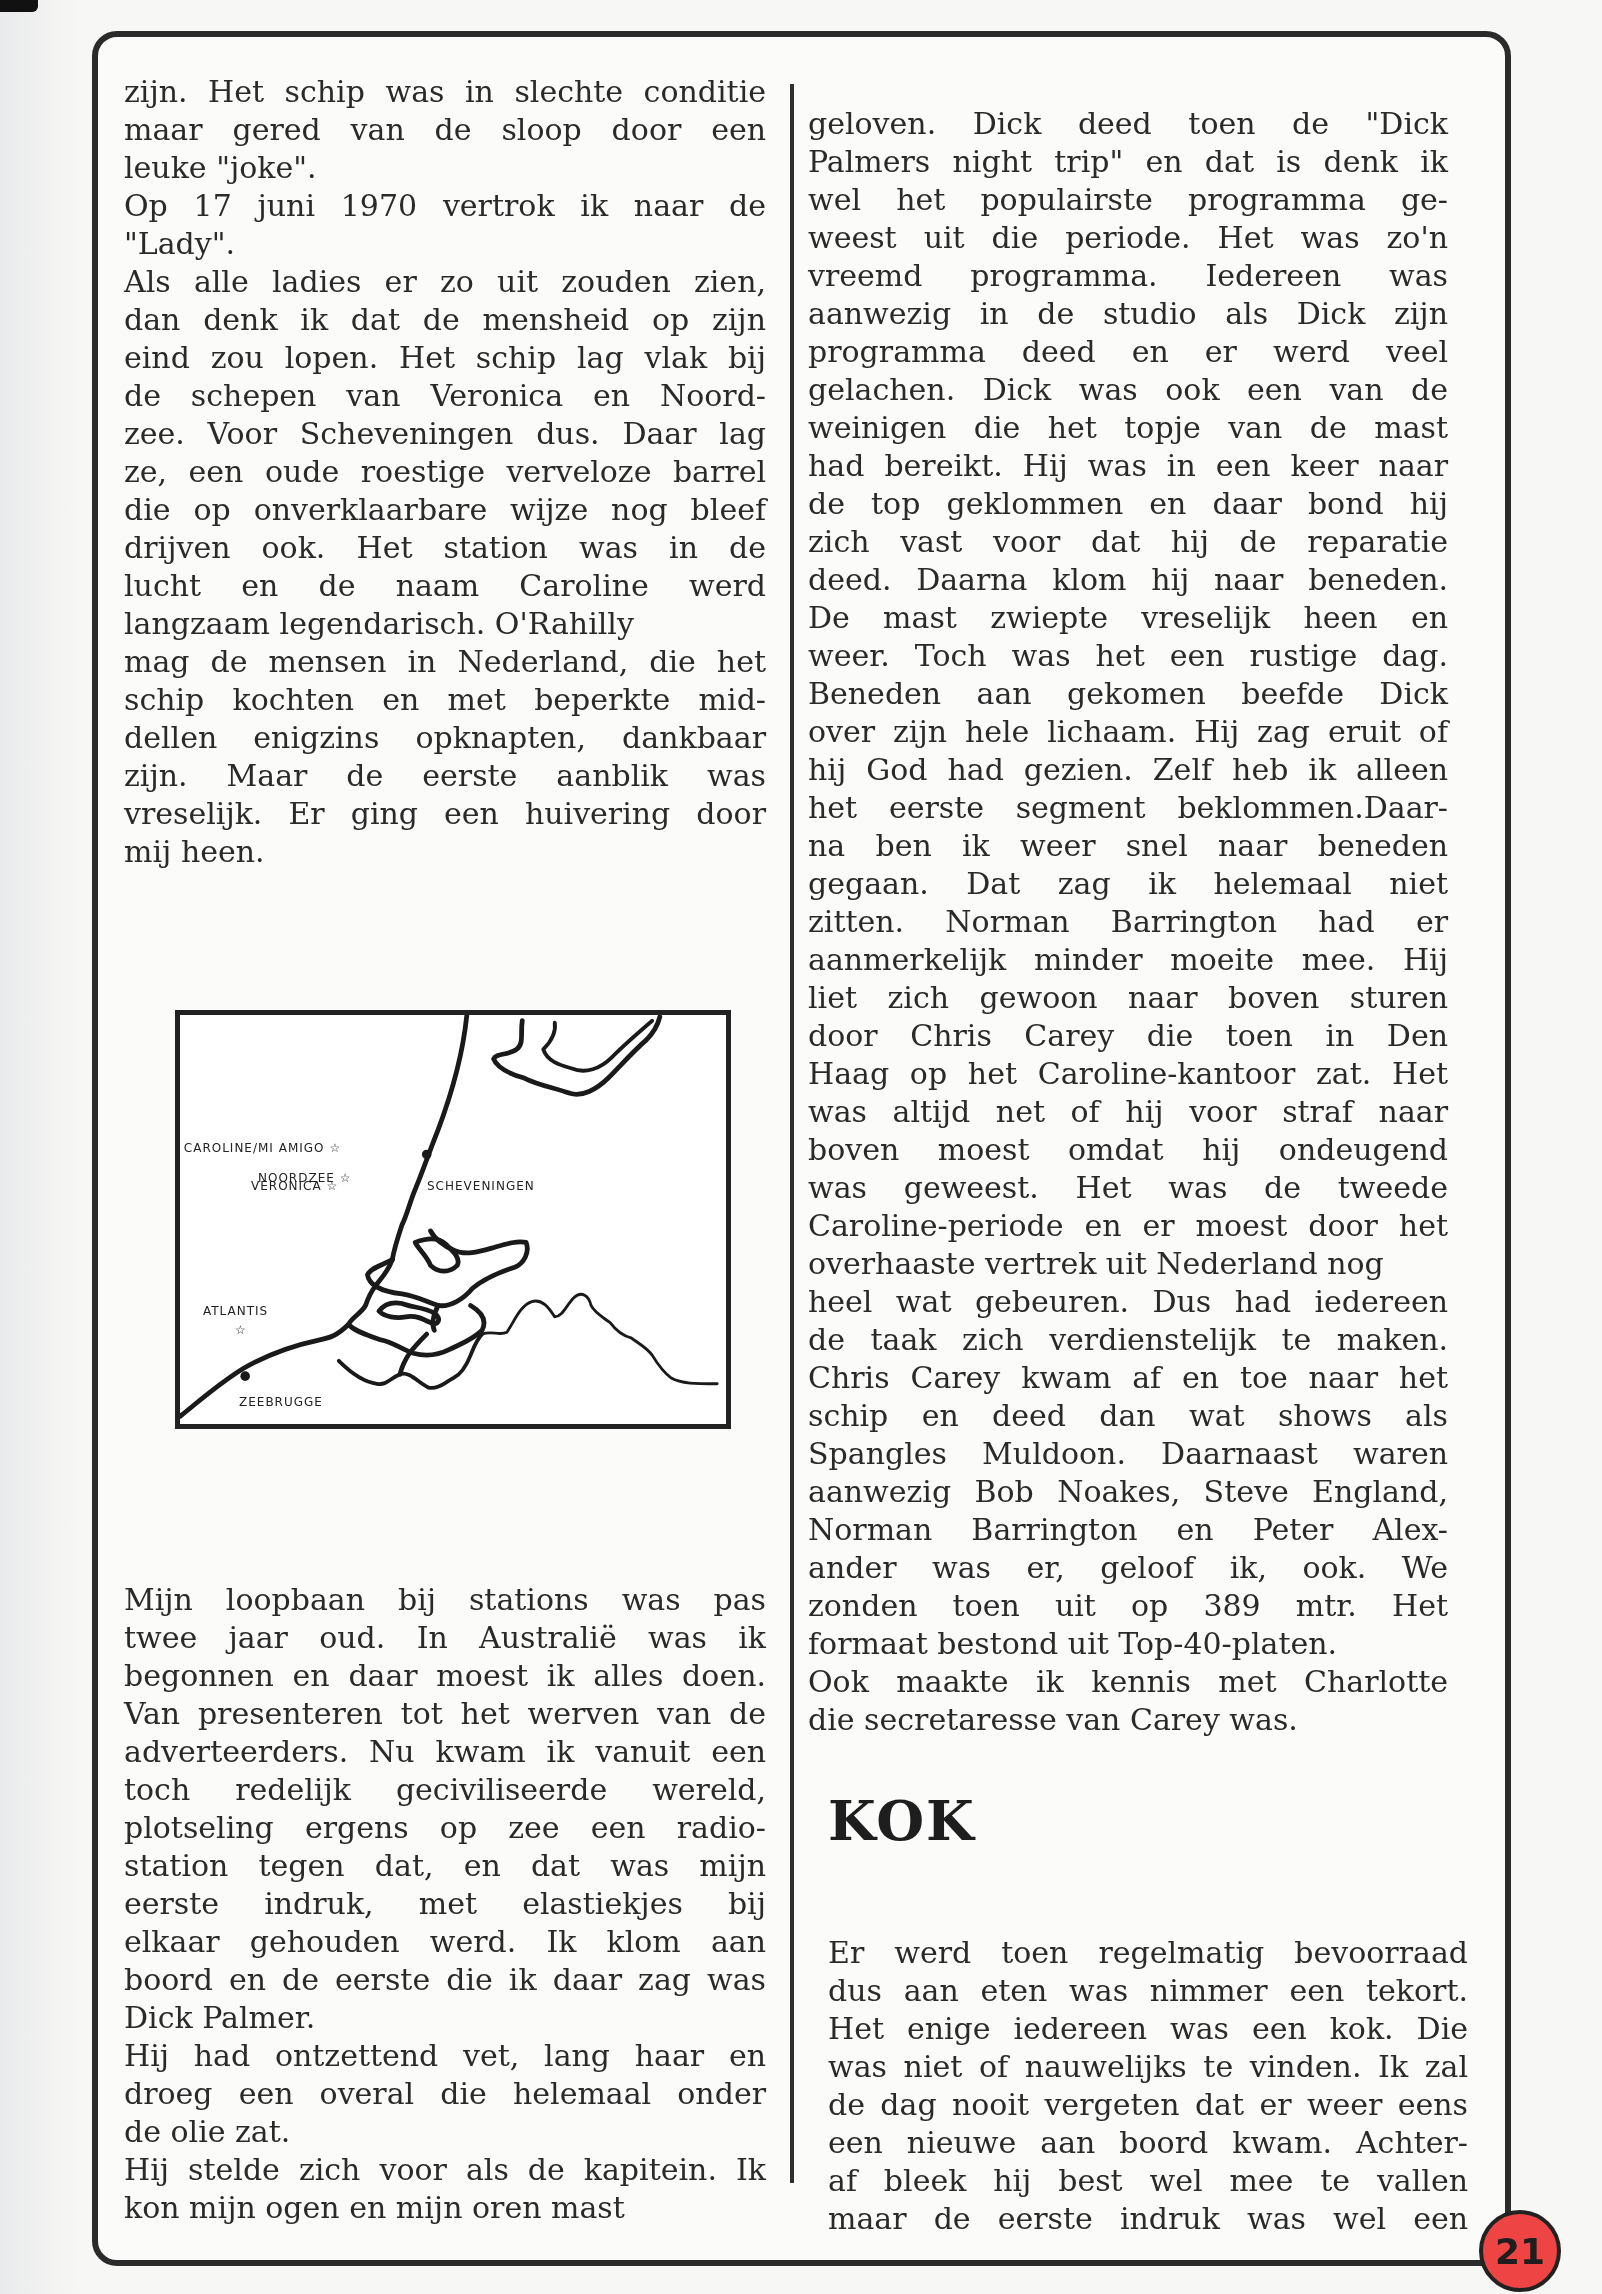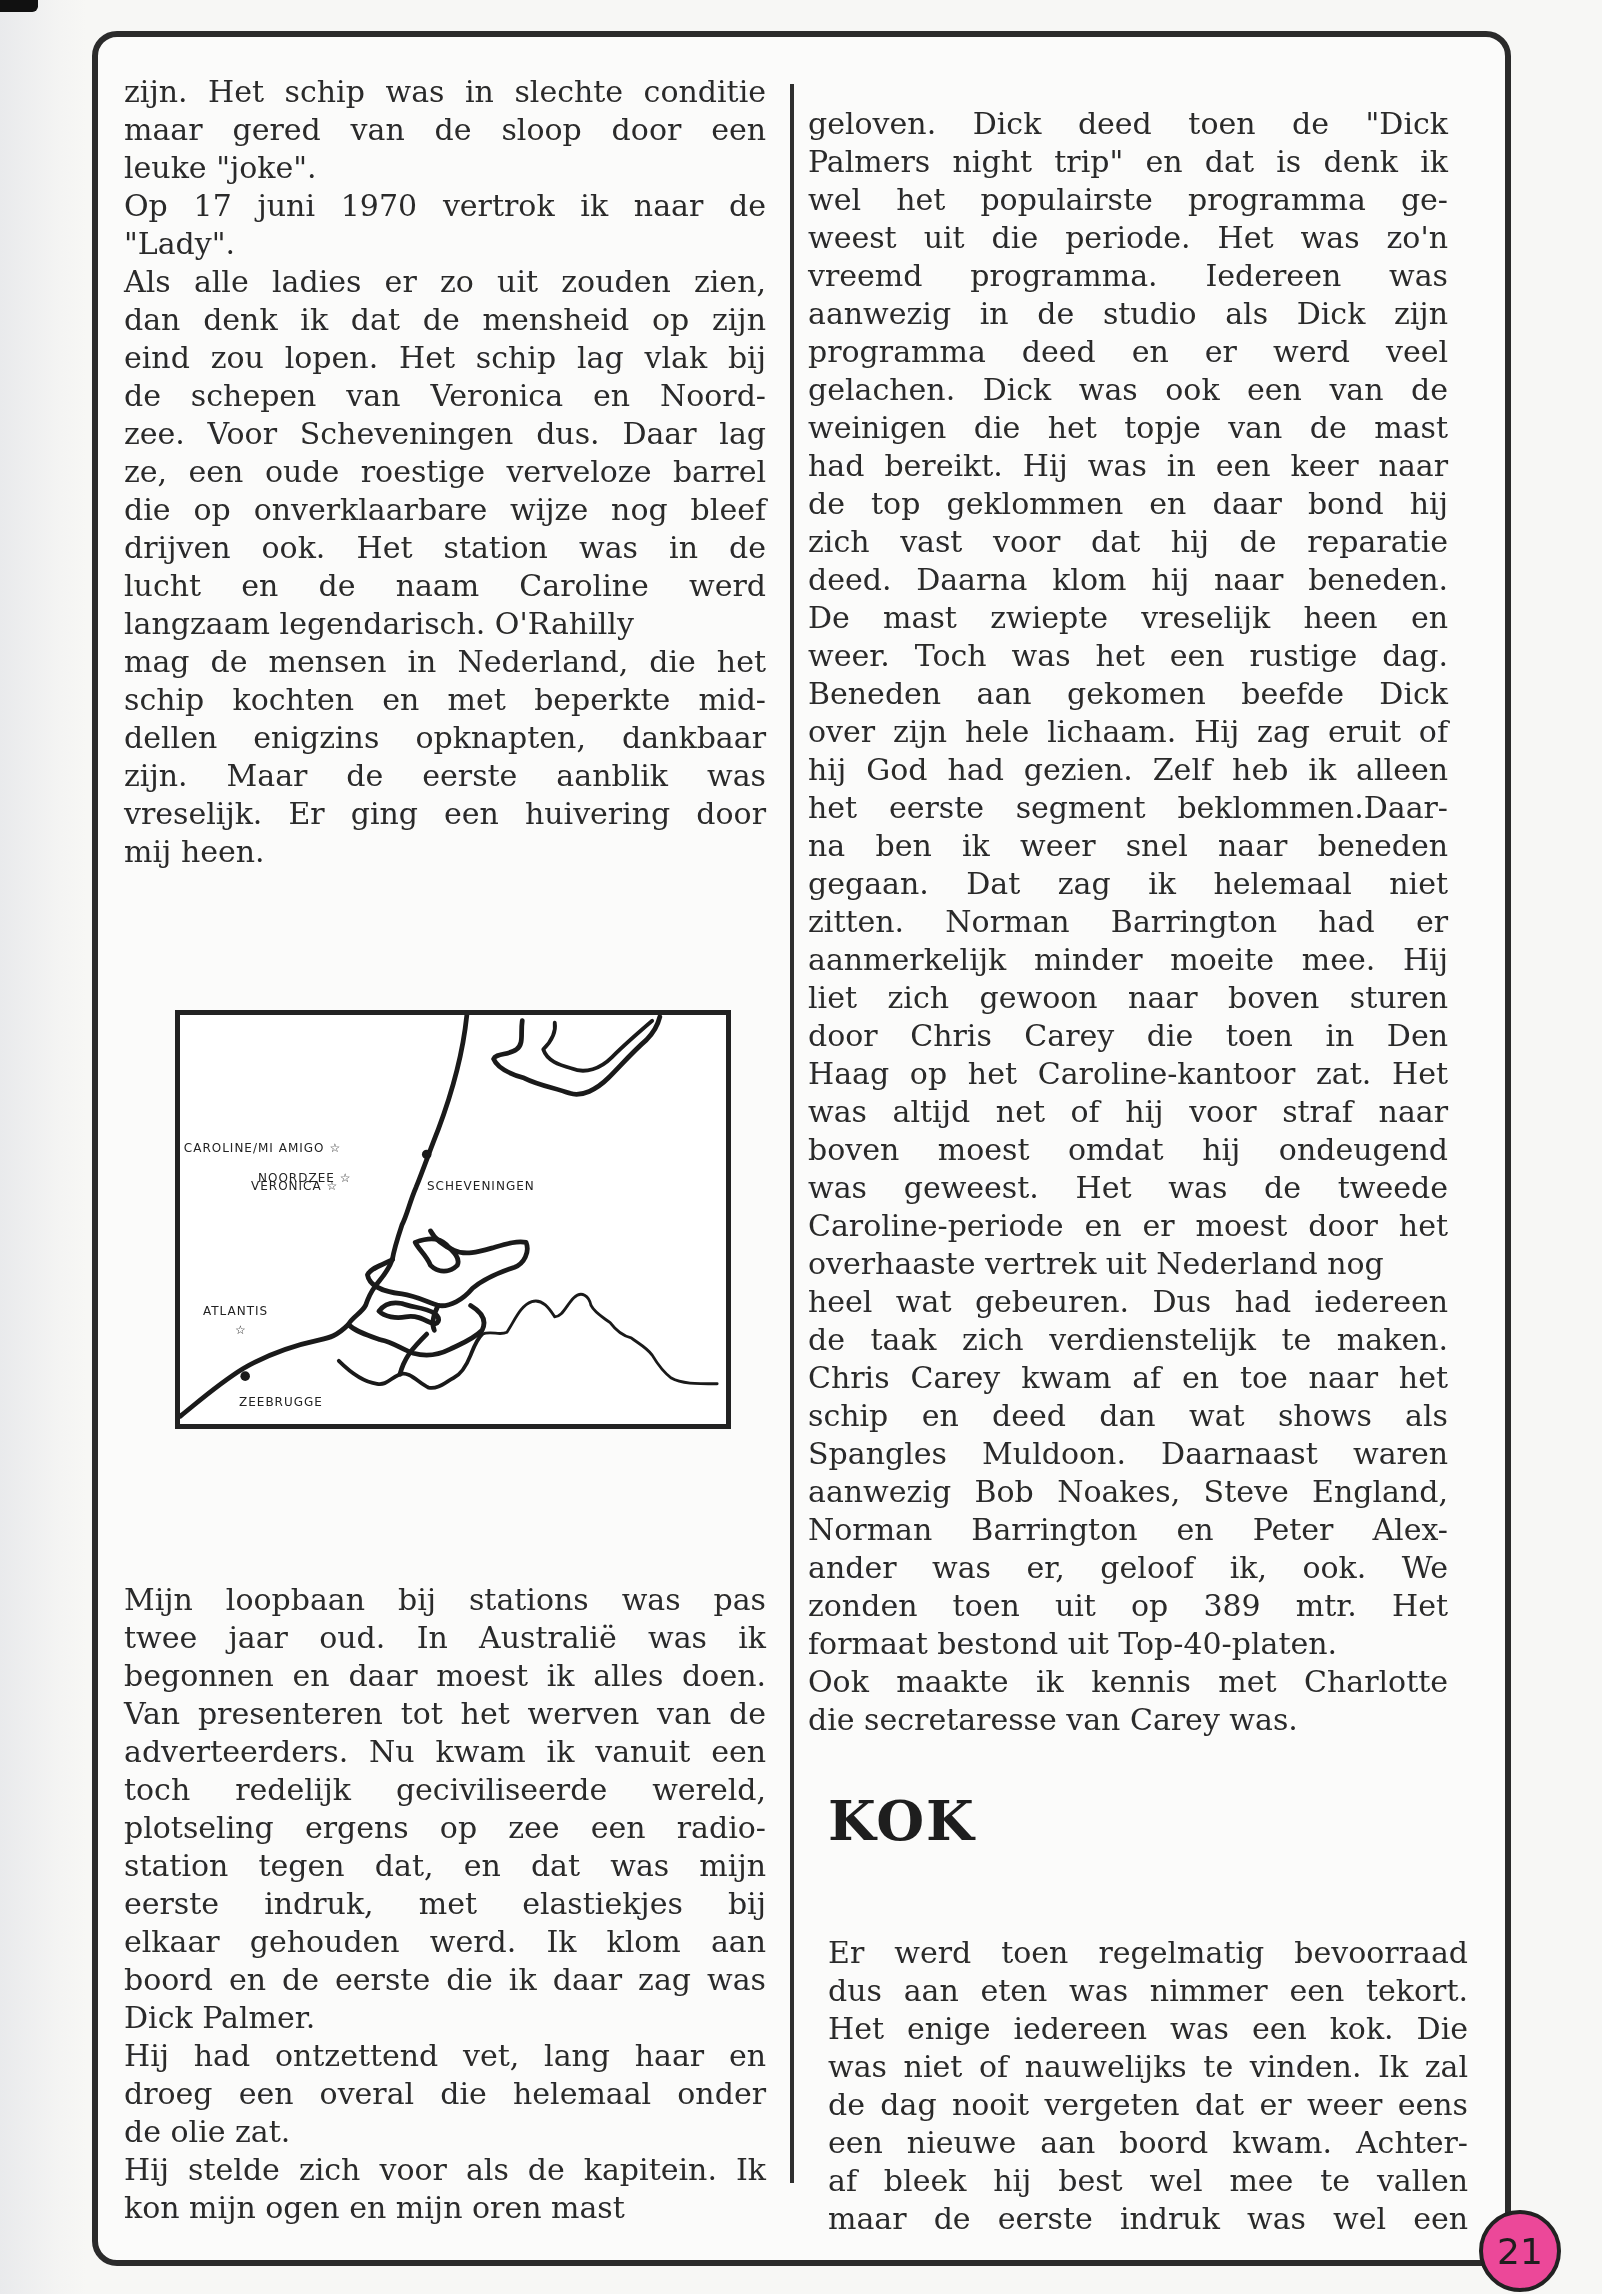--- a/index.html
+++ b/index.html
@@ -45,23 +45,23 @@
     font-size: 12px; letter-spacing: 1px; color: #222; white-space: nowrap;
   }
   .heading {
     position: absolute; left: 828px; top: 1768px;
     font-family: "DejaVu Serif", "Liberation Serif", serif;
     font-weight: bold; font-size: 55px; letter-spacing: 1.9px; color: #1e1e1e; margin-top: 20px;
   }
   .col-right2 { left: 828px; top: 1934px; width: 640px; }
   .page-num {
     position: absolute; left: 1479px; top: 2210px; width: 82px; height: 82px;
-    border: 4.8px solid #222; border-radius: 50%; background: #ec4899;
+    border: 4.8px solid #222; border-radius: 50%; background: #ef4444;
     box-sizing: border-box; display: flex; align-items: center; justify-content: center;
-    font-family: "DejaVu Sans", "Liberation Sans", sans-serif; font-weight: normal;
+    font-family: "DejaVu Sans", "Liberation Sans", sans-serif; font-weight: bold;
     font-size: 36px; color: #1e1e1e;
   }
 </style>
 </head>
 <body>
 
 <div class="scan-shade"></div>
 <div class="corner-blot"></div>
 
 <div class="frame"></div>

